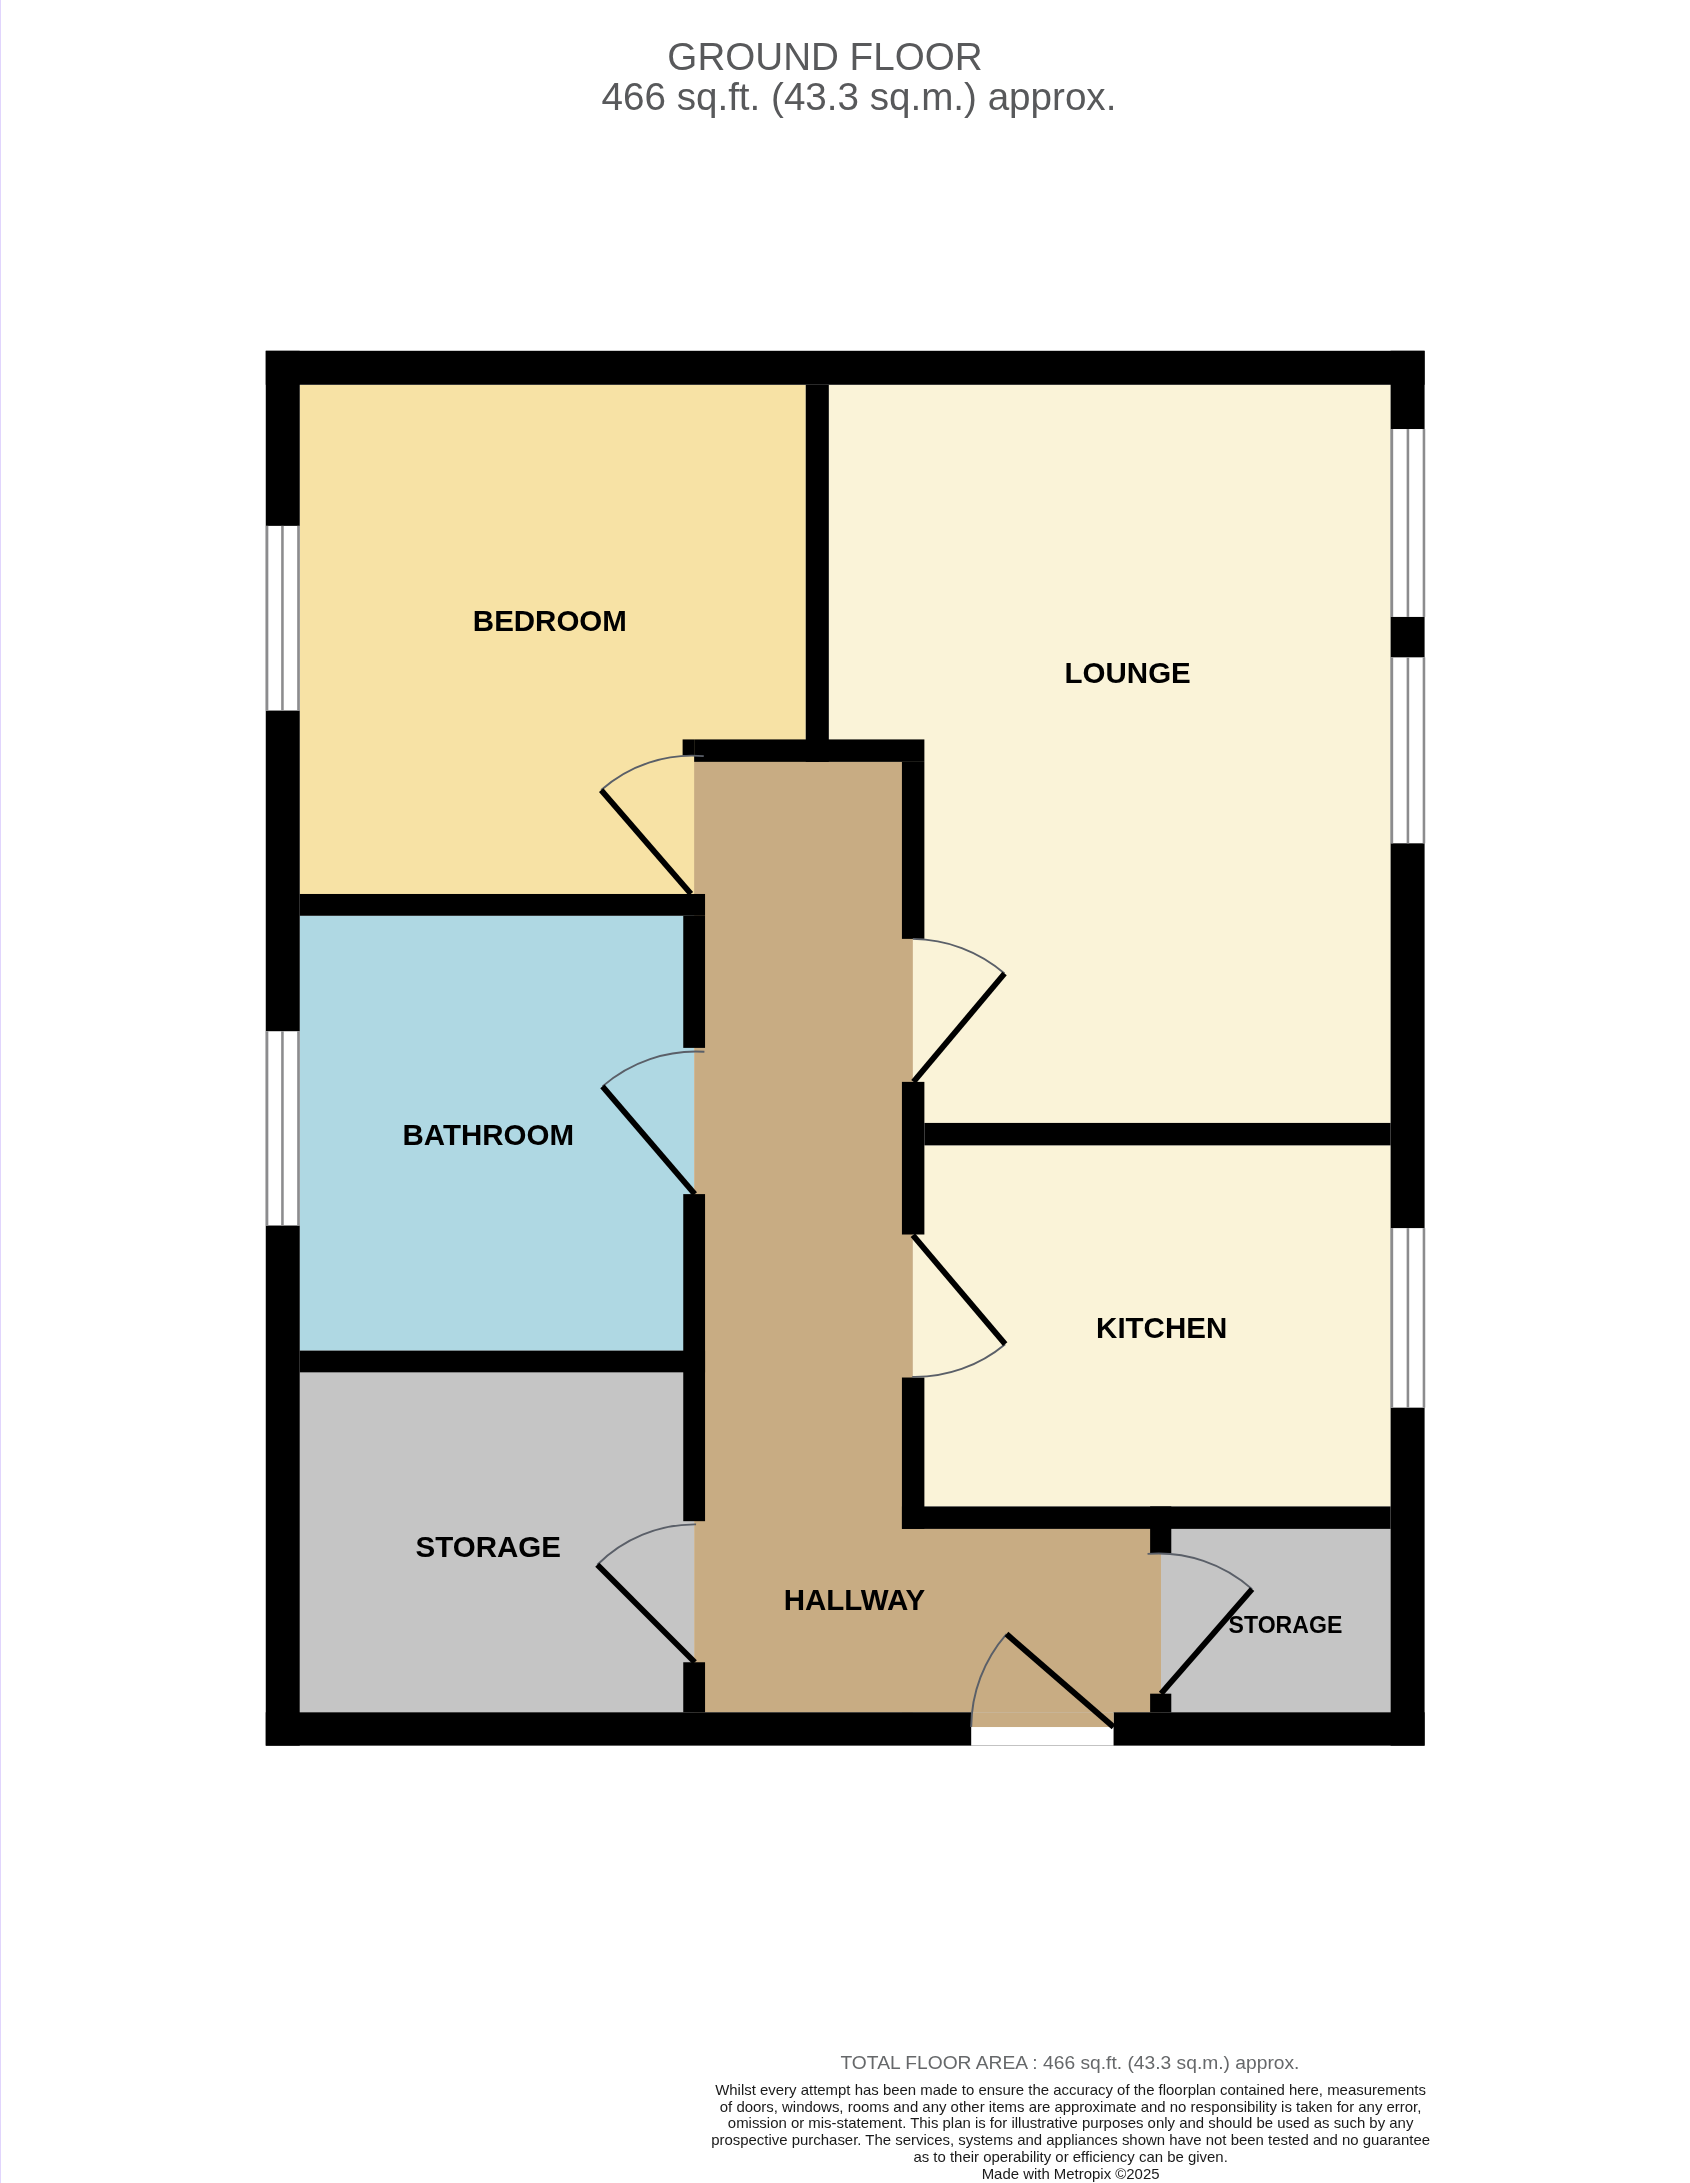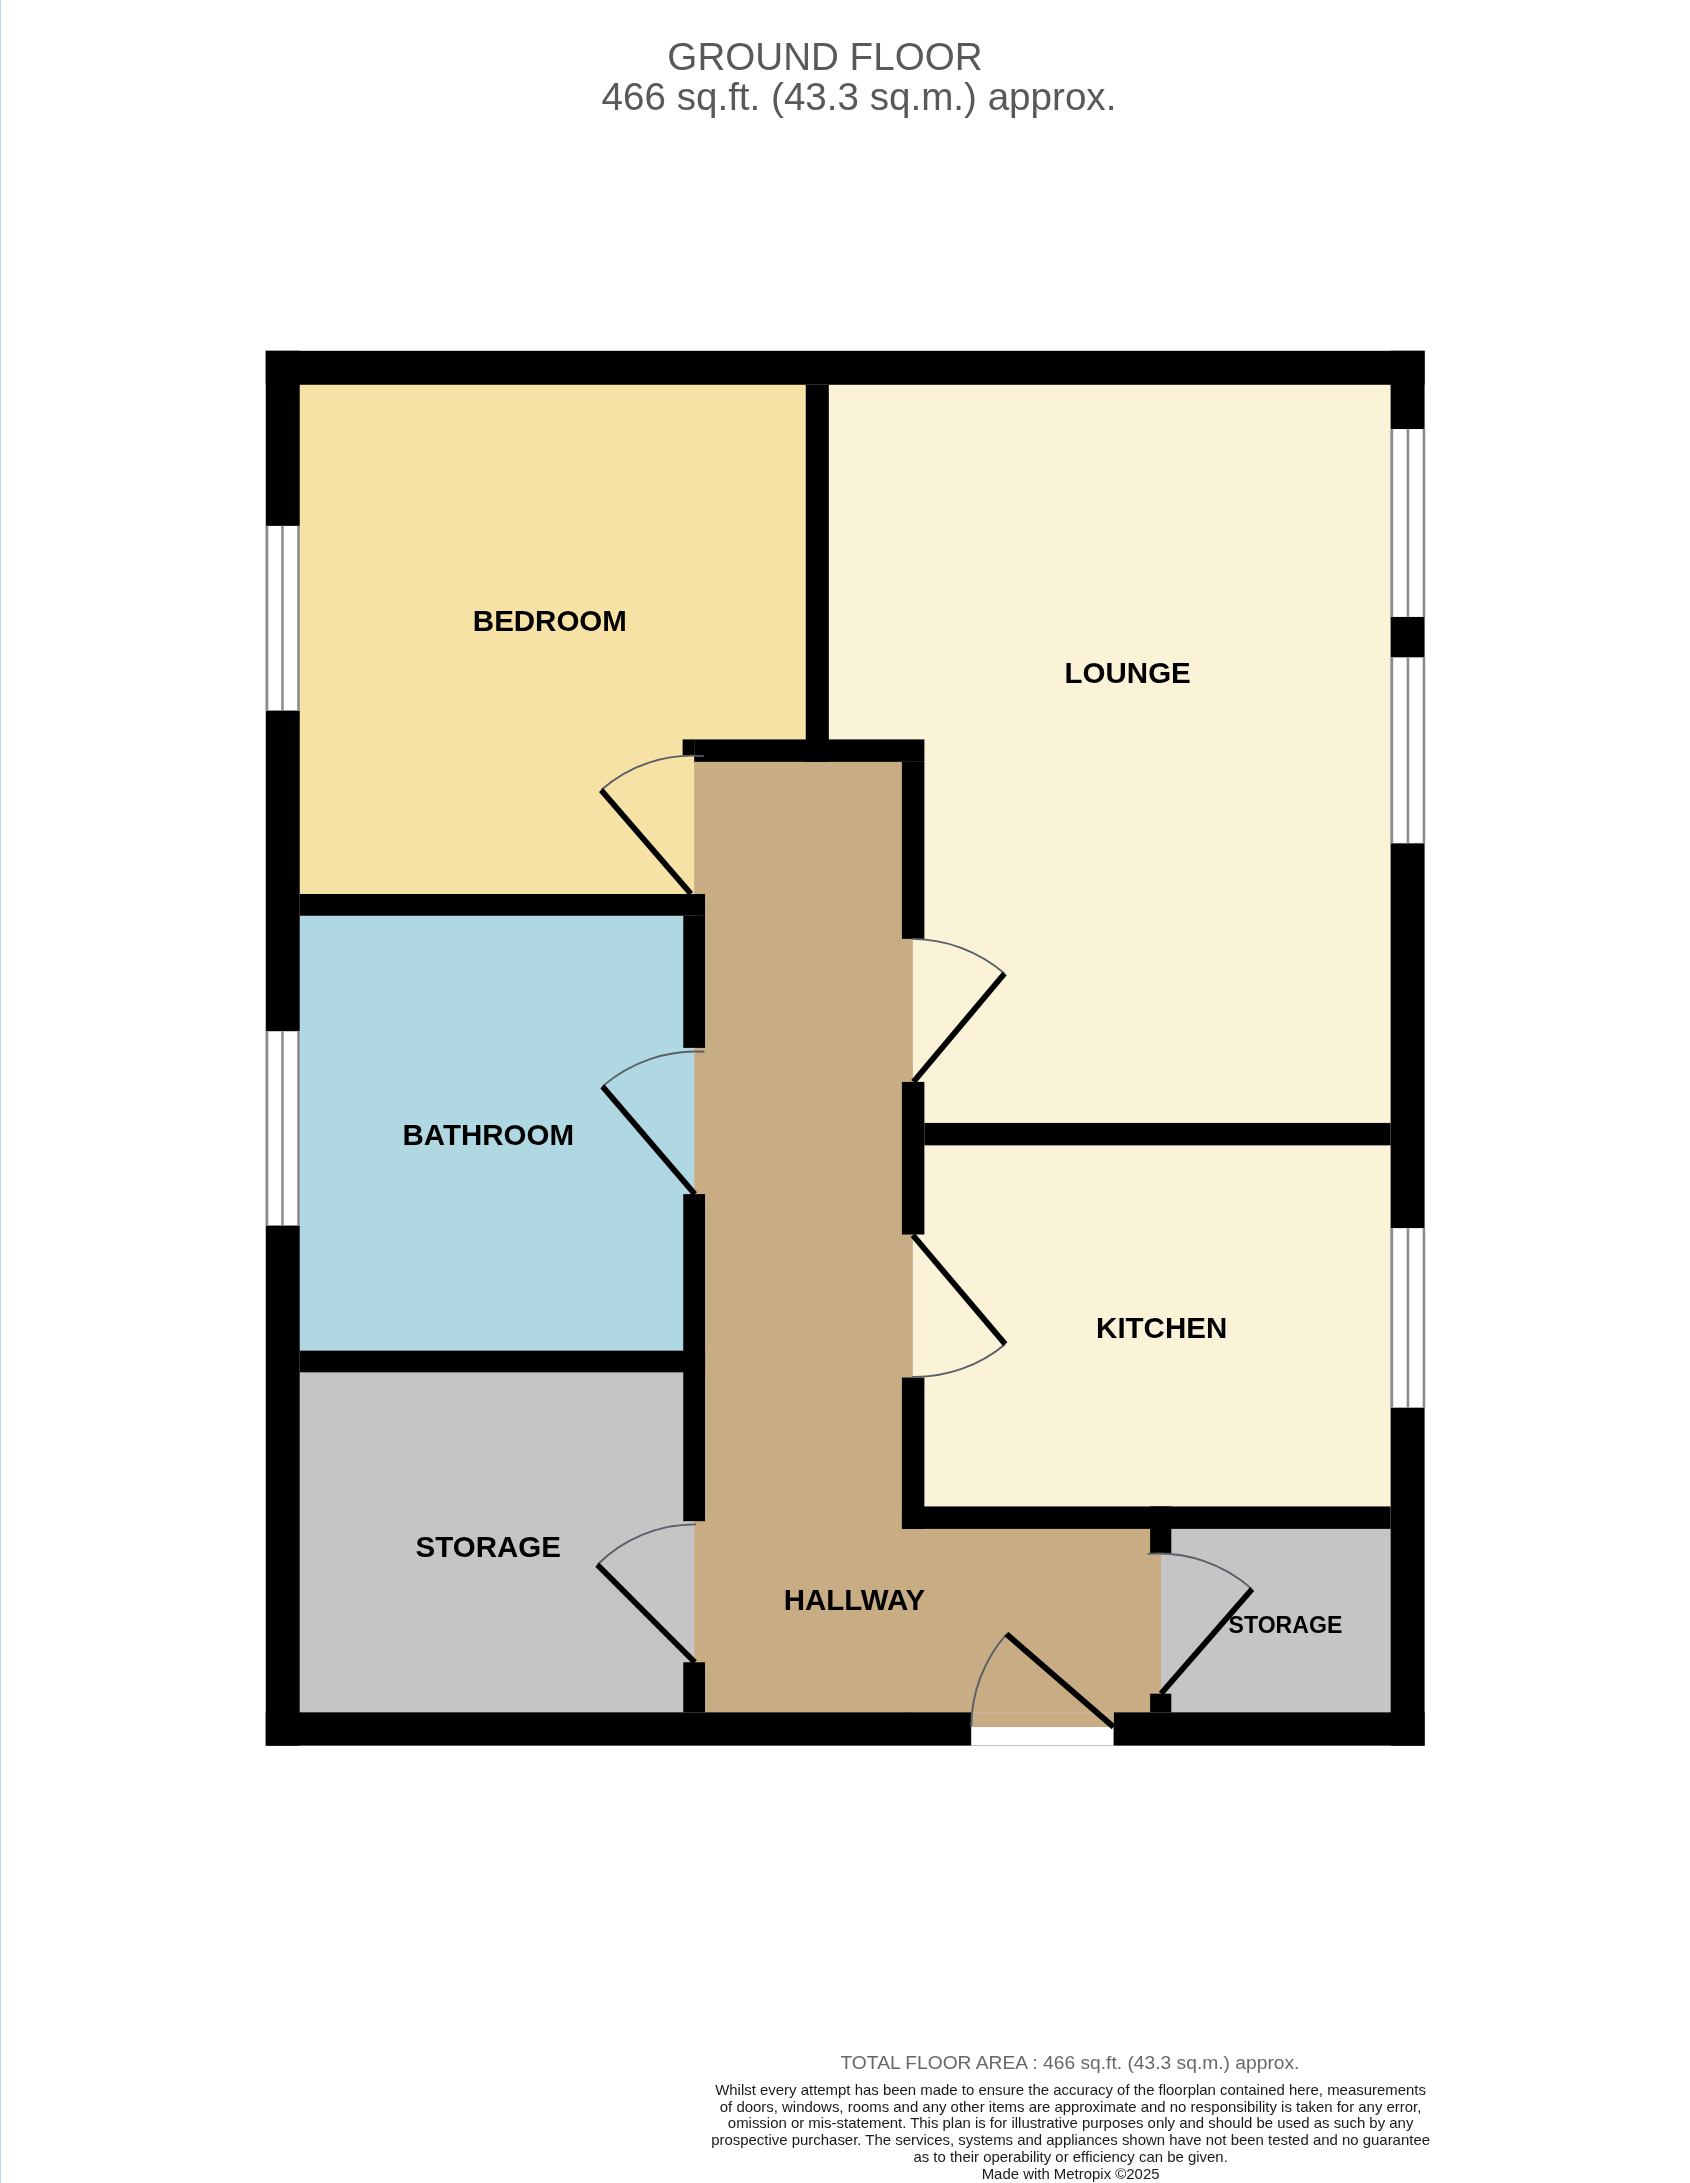--- a/index.html
+++ b/index.html
@@ -1,16 +1,16 @@
 <!DOCTYPE html>
 <html style="font-size:10.3px"><head>
 <meta charset="utf-8">
 <style>
   html,body{margin:0;padding:0;background:#ffffff;}
-  .page{position:relative;width:1480px;height:2183px;background:#1d4ed8;overflow:hidden;}
+  .page{position:relative;width:1480px;height:2183px;background:#8b5cf6;overflow:hidden;}
   svg text{font-family:"Liberation Sans", sans-serif;}
 </style>
 </head>
 <body>
 <div class="page">
 <svg width="1691" height="2183" viewBox="0 0 2636 3404" xmlns="http://www.w3.org/2000/svg">
 
   <rect x="0" y="0" width="2636" height="3404" fill="#ffffff"></rect>
 
   <text x="1286" y="109" font-size="60.2" fill="#58595b" text-anchor="middle">GROUND FLOOR</text>

